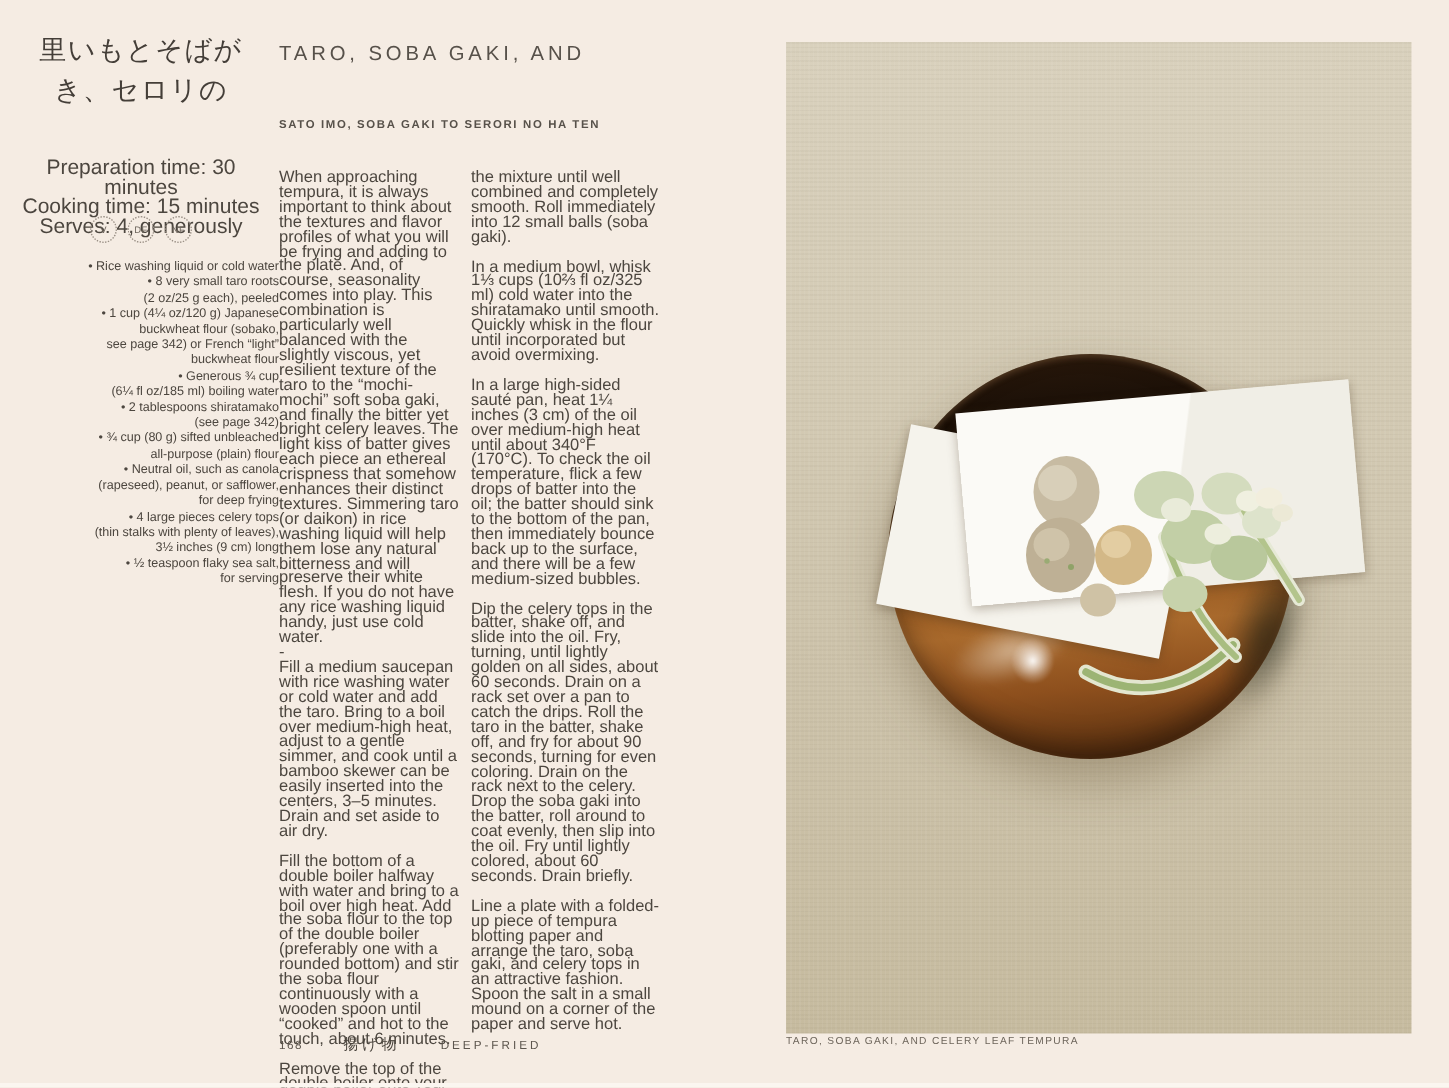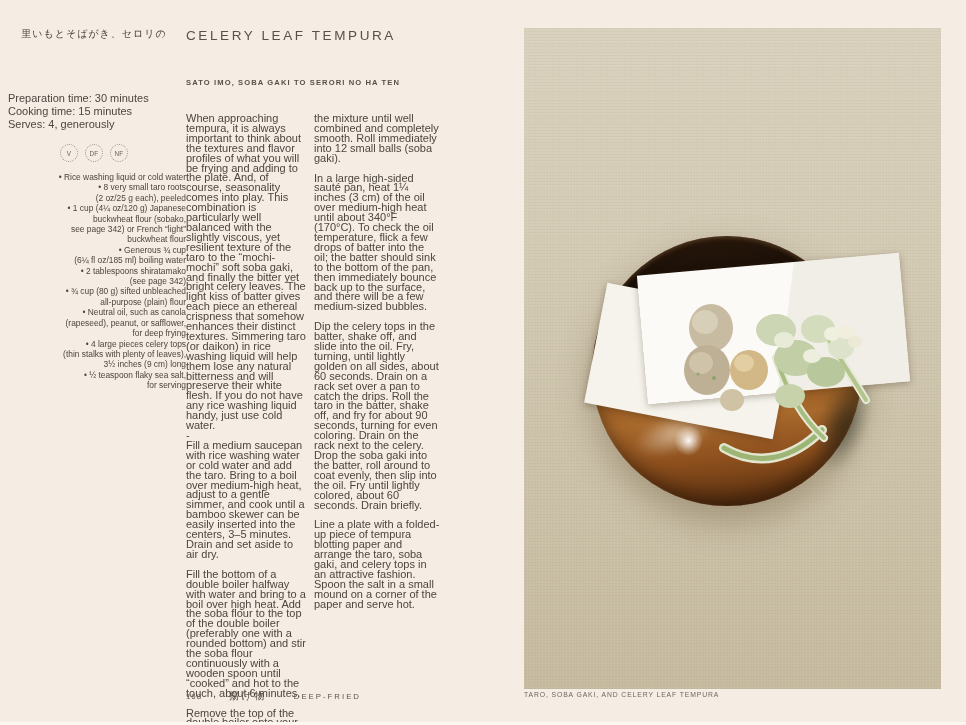--- a/index.html
+++ b/index.html
@@ -6,35 +6,35 @@
   body{
     width:966px;height:725px;position:relative;overflow:hidden;
     background:#f5ece3;
     font-family:"Liberation Sans", sans-serif;
     color:#4a443d;
     -webkit-font-smoothing:antialiased;
   }
   
   .ja-title{
     position:absolute;left:8px;top:20px;width:172px;
-    text-align:center;font-size:10px;line-height:27px;
+    text-align:center;font-size:18px;line-height:27px;
     letter-spacing:1px;color:#443e38;font-weight:500;
   }
   .recipe-title{
     position:absolute;left:186px;top:24px;width:260px;
     font-size:13.5px;line-height:23px;letter-spacing:2.6px;
     color:#57514a;font-weight:400;
   }
   .recipe-subtitle{
     position:absolute;left:186px;top:78px;width:270px;
     font-size:7.6px;letter-spacing:1.1px;color:#57514a;font-weight:700;
   }
   .meta{
-    position:absolute;left:8px;top:92px;width:172px;
-    text-align:left;font-size:11px;line-height:13px;color:#4c463f;
+    position:absolute;left:8px;top:105px;width:172px;
+    text-align:center;font-size:14px;line-height:13px;color:#4c463f;
   }
   .badges{
     position:absolute;left:8px;top:144px;width:172px;
     display:flex;justify-content:center;gap:7px;
   }
   .badge{
     width:16px;height:16px;border:1px dotted #9a9086;border-radius:50%;
     font-size:6.3px;color:#6b635a;display:flex;align-items:center;justify-content:center;
     letter-spacing:.3px;background:transparent;
   }
@@ -102,21 +102,21 @@
   .bottom-edge{position:absolute;left:0;bottom:0;width:966px;height:3px;background:#fbf6f0;}
 </style>
 </head>
 <body>
 
 <div class="ja-title">
   <div>里いもとそばがき、セロリの</div>
 </div>
 
 <div class="recipe-title">
-  <div>CELERY LEAF TEMPURA</div>
+  <div>TARO, SOBA GAKI, AND</div>
 </div>
 <div class="recipe-subtitle">SATO IMO, SOBA GAKI TO SERORI NO HA TEN</div>
 
 <div class="meta">
   <div>Preparation time: 30 minutes</div>
   <div>Cooking time: 15 minutes</div>
   <div>Serves: 4, generously</div>
 </div>
 
 <div class="badges">
@@ -152,20 +152,21 @@
 <div class="col col-1">
   <p class="para tight">When approaching tempura, it is always important to think about the textures and flavor profiles of what you will be frying and adding to the plate. And, of course, seasonality comes into play. This combination is particularly well balanced with the slightly viscous, yet resilient texture of the taro to the “mochi-mochi” soft soba gaki, and finally the bitter yet bright celery leaves. The light kiss of batter gives each piece an ethereal crispness that somehow enhances their distinct textures. Simmering taro (or daikon) in rice washing liquid will help them lose any natural bitterness and will preserve their white flesh. If you do not have any rice washing liquid handy, just use cold water.</p>
   <p class="para tight">-</p>
   <p class="para">Fill a medium saucepan with rice washing water or cold water and add the taro. Bring to a boil over medium-high heat, adjust to a gentle simmer, and cook until a bamboo skewer can be easily inserted into the centers, 3–5 minutes. Drain and set aside to air dry.</p>
   <p class="para">Fill the bottom of a double boiler halfway with water and bring to a boil over high heat. Add the soba flour to the top of the double boiler (preferably one with a rounded bottom) and stir the soba flour continuously with a wooden spoon until “cooked” and hot to the touch, about 6 minutes.</p>
   <p class="para tight">Remove the top of the double boiler onto your work surface and add the boiling water all at once. Stir vigorously with the wooden spoon, smashing and beating</p>
 </div>
 
 <div class="col col-2">
   <p class="para">the mixture until well combined and completely smooth. Roll immediately into 12 small balls (soba gaki).</p>
+  <p class="para">In a medium bowl, whisk 1⅓ cups (10⅔ fl oz/325 ml) cold water into the shiratamako until smooth. Quickly whisk in the flour until incorporated but avoid overmixing.</p>
   <p class="para">In a large high-sided sauté pan, heat 1¼ inches (3 cm) of the oil over medium-high heat until about 340°F (170°C). To check the oil temperature, flick a few drops of batter into the oil; the batter should sink to the bottom of the pan, then immediately bounce back up to the surface, and there will be a few medium-sized bubbles.</p>
   <p class="para">Dip the celery tops in the batter, shake off, and slide into the oil. Fry, turning, until lightly golden on all sides, about 60 seconds. Drain on a rack set over a pan to catch the drips. Roll the taro in the batter, shake off, and fry for about 90 seconds, turning for even coloring. Drain on the rack next to the celery. Drop the soba gaki into the batter, roll around to coat evenly, then slip into the oil. Fry until lightly colored, about 60 seconds. Drain briefly.</p>
   <p class="para tight">Line a plate with a folded-up piece of tempura blotting paper and arrange the taro, soba gaki, and celery tops in an attractive fashion. Spoon the salt in a small mound on a corner of the paper and serve hot.</p>
 </div>
 
 <div class="photo">
   <div class="plate"></div>
   <div class="plate-highlight"></div>
   <div class="plate-glaze-dark"></div>
   <div class="paper paper-under"></div>

